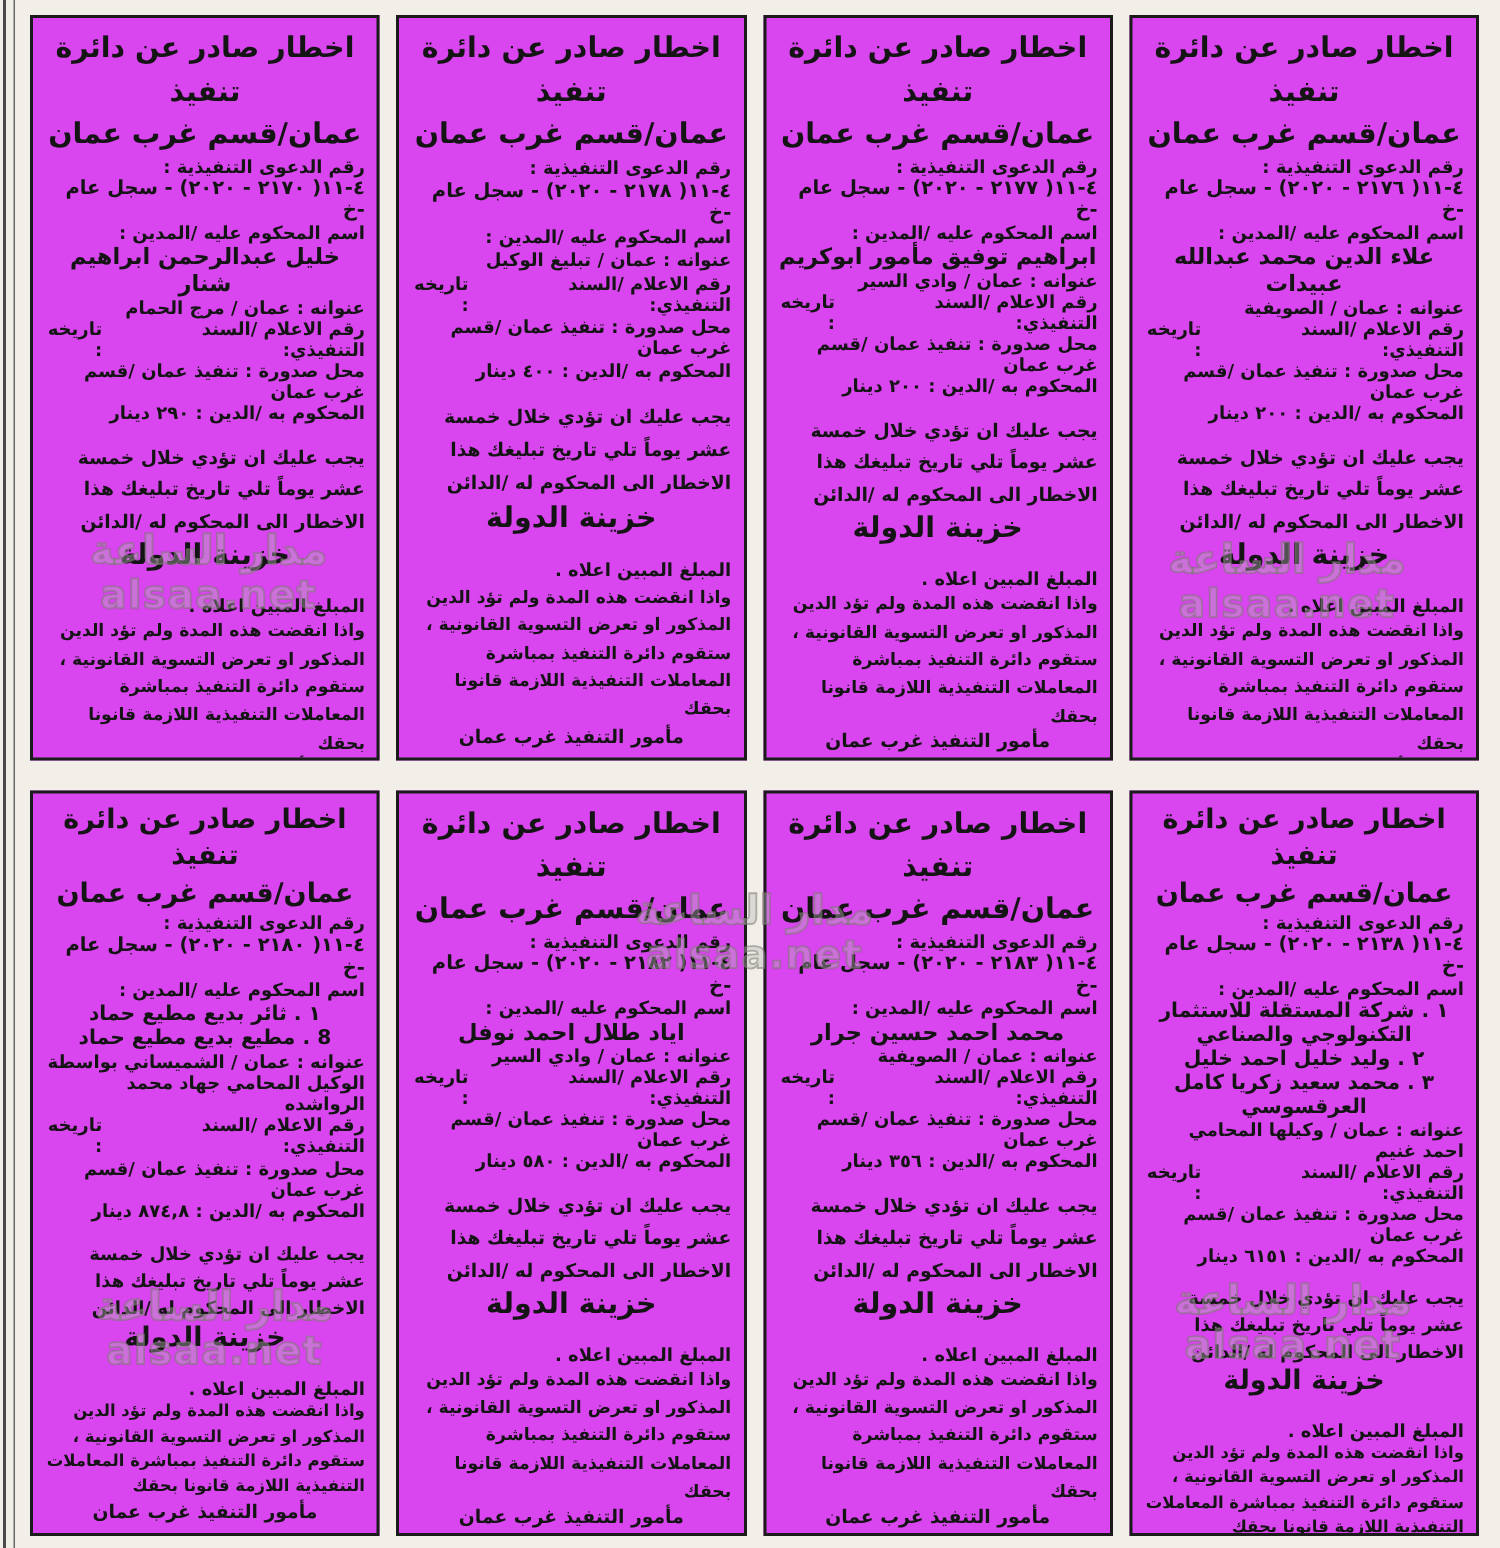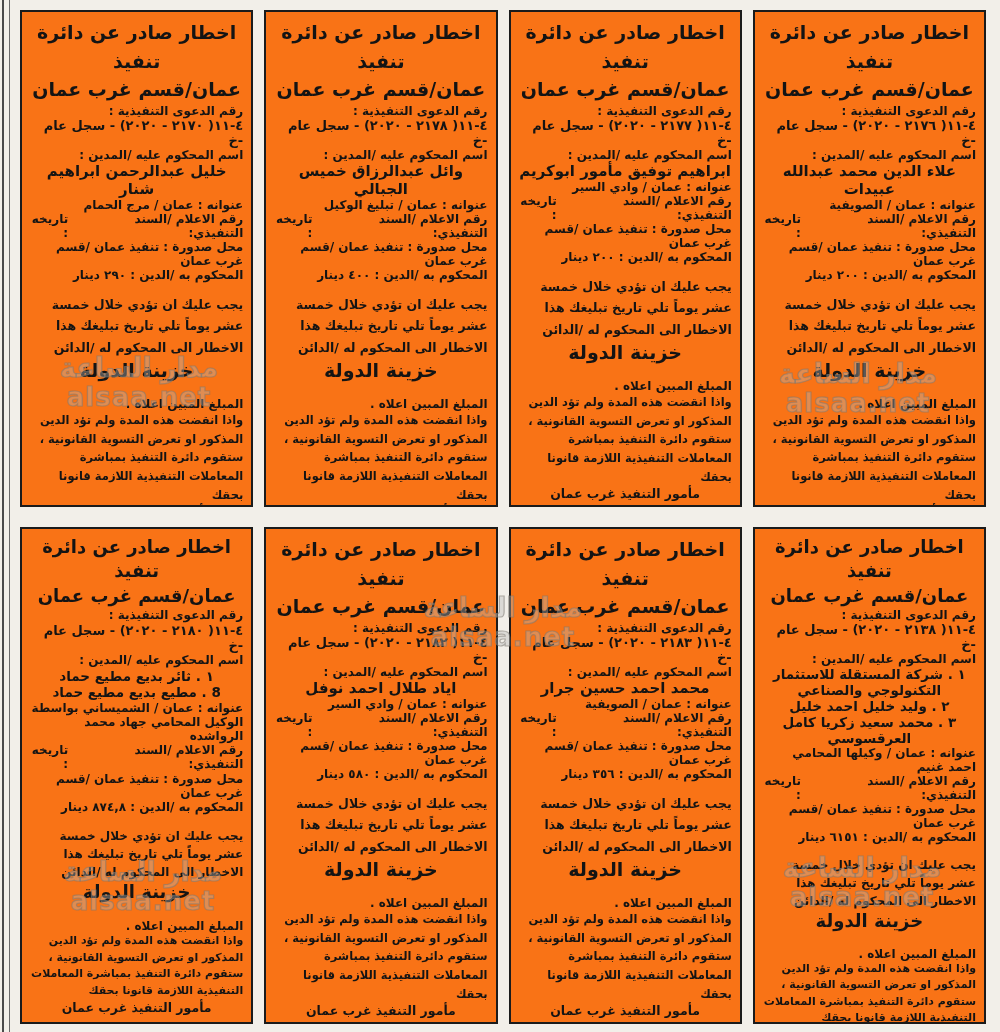--- a/index.html
+++ b/index.html
@@ -20,21 +20,21 @@
     position:absolute; inset:0;
     display:grid;
     grid-template-columns:repeat(4, 1fr);
     grid-template-rows:1fr 1fr;
     gap:20px 11px;
     padding:10px 14px 8px 20px;
     box-sizing:border-box;
   }
   .notice {
     border:2px solid #1b1b1b;
-    background:#f97316;
+    background:#d946ef;
     padding:4px 8px 7px;
     display:flex; flex-direction:column;
     justify-content:space-between;
     font-weight:700;
     overflow:hidden;
   }
   .title { margin:2px 0 0; text-align:center; font-size:19px; line-height:1.5; letter-spacing:-0.5px; }
   .title span { display:block; }
   .lbl   { font-size:12px; }
   .caseno{ font-size:13px; }
@@ -123,21 +123,20 @@
   </section>
 
   <section class="notice">
     <h2 class="title">
       <span>اخطار صادر عن دائرة تنفيذ</span>
       <span>عمان/قسم غرب عمان</span>
     </h2>
     <div class="lbl">رقم الدعوى التنفيذية :</div>
     <div class="caseno">٤-١١( ٢١٧٨ - ٢٠٢٠) - سجل عام -خ</div>
     <div class="lbl">اسم المحكوم عليه /المدين :</div>
-    <div class="name">وائل عبدالرزاق خميس الجبالي</div>
     <div class="line"><span>عنوانه :</span> <span>عمان / تبليغ الوكيل</span></div>
     <div class="docline">
         <span>رقم الاعلام /السند التنفيذي:</span>
         <span>تاريخه :</span>
       </div>
     <div class="line">محل صدورة : تنفيذ عمان /قسم غرب عمان</div>
     <div class="line"><span>المحكوم به /الدين :</span> <span class="amt">٤٠٠</span> <span>دينار</span></div>
     <div class="duty">يجب عليك ان تؤدي خلال خمسة عشر يوماً تلي تاريخ تبليغك هذا الاخطار الى المحكوم له /الدائن</div>
     <div class="treasury">خزينة الدولة</div>
     <div class="note">المبلغ المبين اعلاه .</div>

